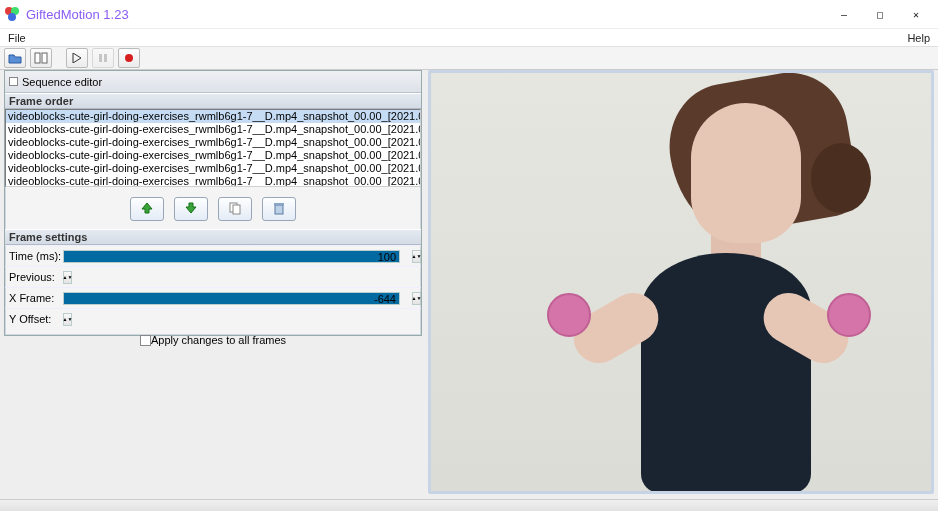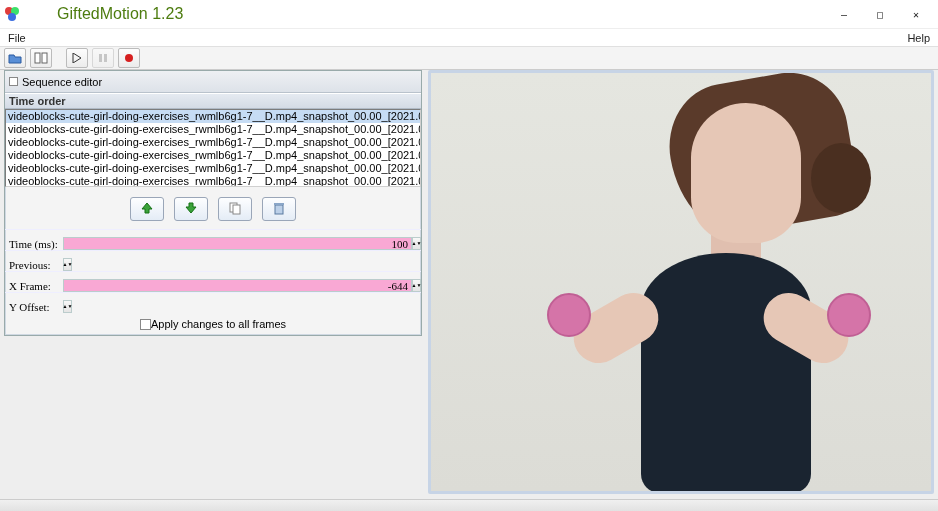--- a/index.html
+++ b/index.html
@@ -1,20 +1,20 @@
 <!DOCTYPE html>
 <html><head>
 <meta charset="utf-8">
 <style>
 * { box-sizing: border-box; margin: 0; padding: 0; }
 body { font-family: "Segoe UI", Tahoma, sans-serif; font-size: 11px; background: #fff; width: 938px; height: 511px; overflow: hidden; position: relative; }
 
 .titlebar { height: 28px; display: flex; align-items: center; padding: 0 4px; background: #fff; }
 .titlebar .app-icon { width: 16px; height: 16px; margin-right: 6px; }
-.titlebar .title { color: #4d7c0f; font-size: 16px; margin-left: 31px; }
+.titlebar .title { color: #8b5cf6; font-size: 13px; }
 .titlebar .controls { margin-left: auto; display: flex; }
 .titlebar .controls .winbtn { width: 36px; height: 28px; display: flex; align-items: center; justify-content: center; font-family: "Segoe MDL2 Assets", monospace; font-size: 10px; color: #222; }
 
 .menubar { height: 18px; display: flex; align-items: center; border-top: 1px solid #eee; padding: 0 4px; font-size: 11px; color: #222; }
 .menubar .menu-item { padding: 1px 4px; cursor: default; }
 .menubar .menu-right { margin-left: auto; }
 
 .toolbar { height: 24px; padding: 2px 4px; display: flex; align-items: center; gap: 4px; background: #f4f4f4; border-top: 1px solid #e0e0e0; border-bottom: 1px solid #ccc; }
 .tbtn { width: 22px; height: 20px; border: 1px solid #bbb; border-radius: 2px; background: linear-gradient(#fdfdfd,#ececec); display: flex; align-items: center; justify-content: center; }
 .tbtn.disabled { opacity: 0.5; }
@@ -30,23 +30,23 @@
 .section-hdr { background: linear-gradient(#e5eaf1,#d4dbe5); border-top:1px solid #fff; border-bottom:1px solid #b0bac6; padding: 1px 4px; font-size: 11px; font-weight: bold; color:#333; }
 
 .frame-list { height: 78px; overflow: hidden; background: #fff; border: 1px inset #d0d0d0; margin: 0; }
 .frame-row { white-space: nowrap; padding: 0 2px; font-size: 11px; color: #000; line-height: 13px; overflow:hidden; }
 .frame-row.selected { background: #c6dcf4; }
 
 .btn-row { display:flex; justify-content:center; gap:10px; padding: 10px 0 8px; }
 .tool { width:34px; height:24px; border:1px solid #9aa6b8; border-radius:3px; background: linear-gradient(#fdfeff,#e4ecf6); display:flex; align-items:center; justify-content:center; }
 
 .settings { padding: 0; }
-.setting-row { display:flex; align-items:flex-end; height:21px; border-top:1px solid #eef;font-family:Liberation Serif, serif; }
+.setting-row { display:flex; align-items:center; height:21px; border-top:1px solid #eef; }
 .setting-row .lbl { width:58px; padding-left:4px; font-size:11px; }
-.setting-row .val { flex:1; background:#f9a8d4; border:1px solid #bcc; height:13px; text-align:right; padding-right:3px; font-size:11px; margin-right:0; }
+.setting-row .val { flex:1; background:#0369a1; border:1px solid #bcc; height:13px; text-align:right; padding-right:3px; font-size:11px; margin-right:12px; }
 .setting-row .spin { width:9px; height:13px; background:linear-gradient(#f8f8f8,#e4e4e4); border:1px solid #bcc; display:flex;flex-direction:column; font-size:5px; align-items:center; justify-content:space-around; }
 
 .apply-row { text-align:center; padding:5px 0 2px; font-size:11px; display:flex; align-items:center; justify-content:center; }
 .apply-row .cb { width:11px;height:11px;border:1px solid #888;background:#fff;display:inline-block; }
 
 .preview { position:absolute; left: 428px; top: 0px; right: 4px; height: 424px; border: 3px solid #c7d4e6; border-radius:2px; background:#dfe1de; overflow:hidden; }
 .preview .content { position:relative; width:100%; height:100%; background: linear-gradient(180deg,#e5e6e0 0%, #dcdcd6 100%); }
 
 .statusbar { position:absolute; left:0; right:0; bottom:0; height:12px; background: linear-gradient(#f0f0f0,#e2e2e2); border-top:1px solid #ccc; }
 
@@ -126,21 +126,21 @@
     </div>
 </div>
 
 <div class="workspace">
 
   <div class="panel seq-panel">
     <div class="seq-title">
       <span class="sq"></span>
       <span>Sequence editor</span>
     </div>
-    <div class="section-hdr">Time order</div>
+    <div class="section-hdr">Frame order</div>
     <div class="frame-list">
       <div class="frame-row selected">videoblocks-cute-girl-doing-exercises_rwmlb6g1-7__D.mp4_snapshot_00.00_[2021.04.12_13.30.08].jpg</div>
       <div class="frame-row">videoblocks-cute-girl-doing-exercises_rwmlb6g1-7__D.mp4_snapshot_00.00_[2021.04.12_13.30.12].jpg</div>
       <div class="frame-row">videoblocks-cute-girl-doing-exercises_rwmlb6g1-7__D.mp4_snapshot_00.00_[2021.04.12_13.30.14].jpg</div>
       <div class="frame-row">videoblocks-cute-girl-doing-exercises_rwmlb6g1-7__D.mp4_snapshot_00.00_[2021.04.12_13.30.16].jpg</div>
       <div class="frame-row">videoblocks-cute-girl-doing-exercises_rwmlb6g1-7__D.mp4_snapshot_00.00_[2021.04.12_13.30.17].jpg</div>
       <div class="frame-row">videoblocks-cute-girl-doing-exercises_rwmlb6g1-7__D.mp4_snapshot_00.00_[2021.04.12_13.30.19].jpg</div>
     </div>
 
     <div class="btn-row">
@@ -161,20 +161,21 @@
             </svg></span>
         </div>
       <div class="tool">
           <span><svg width="14" height="14">
               <rect x="3" y="4" width="8" height="9" fill="#bcd0e8" stroke="#5a7aa0"></rect>
               <rect x="2" y="2" width="10" height="2" fill="#8aa6c8"></rect>
             </svg></span>
         </div>
     </div>
 
+    <div class="section-hdr">Frame settings</div>
     <div class="settings">
       <div class="setting-row">
         <span class="lbl">Time (ms):</span>
         <span class="val">100</span>
         <span class="spin">▲▼</span>
       </div>
       <div class="setting-row">
         <span class="lbl">Previous:</span>
         <span class="spin">▲▼</span>
       </div>

